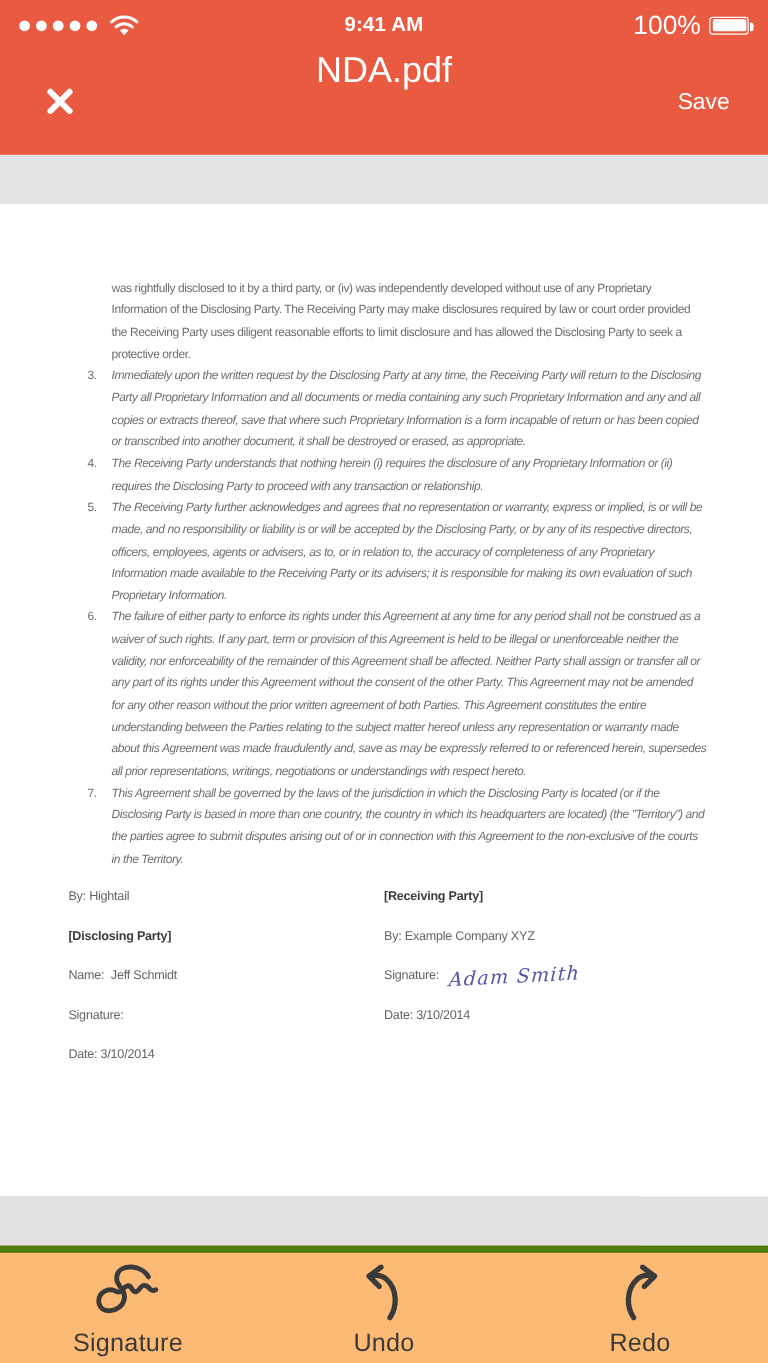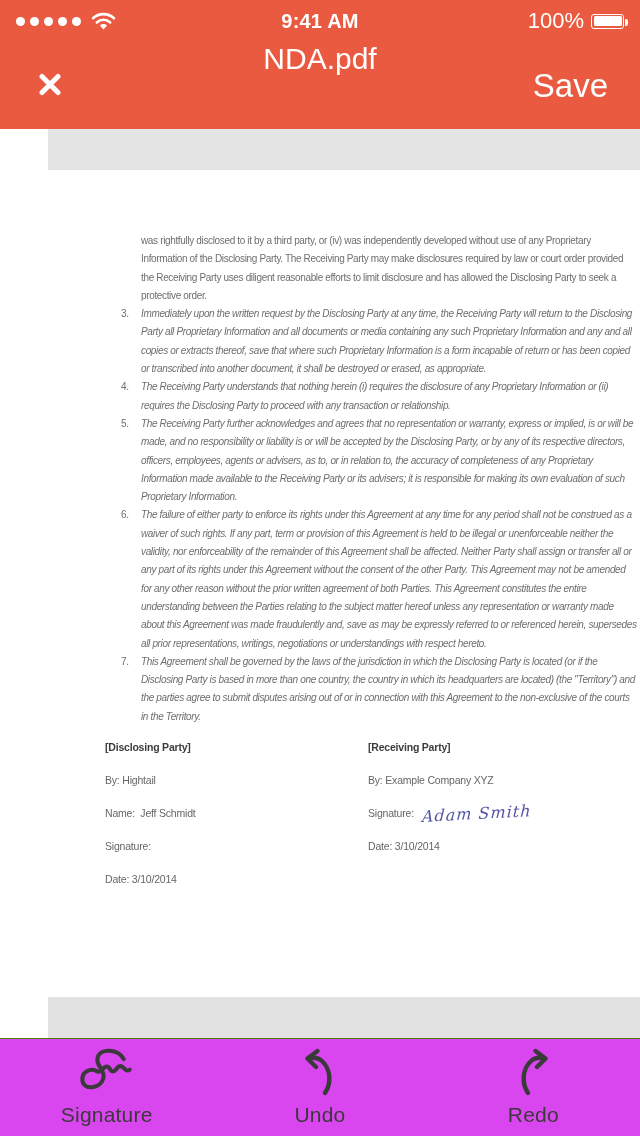--- a/index.html
+++ b/index.html
@@ -8,40 +8,40 @@
   .screen { position:relative; width:640px; height:1136px; background:#fff; overflow:hidden; }
 
   
   .header { position:absolute; top:0; left:0; width:640px; height:129px;
             background:#EA5A40; color:#fff; z-index:5; }
   .status-bar { height:42px; display:flex; align-items:center; padding:0 16px; position:relative; }
   .signal-dots { display:flex; gap:5px; align-items:center; }
   .signal-dots i { width:9px; height:9px; border-radius:50%; background:#fff; display:block; }
   .wifi { margin-left:10px; display:flex; align-items:center; }
   .status-time { position:absolute; left:0; right:0; text-align:center;
-                 font-size:20px; font-weight:700; letter-spacing:0.2px; }
+                 font-size:17px; font-weight:700; letter-spacing:0.2px; }
   .battery-wrap { margin-left:auto; display:flex; align-items:center; gap:7px; z-index:2; }
   .battery-pct { font-size:22px; }
   .battery { position:relative; width:33px; height:15px; border:1.5px solid #fff;
              border-radius:3px; }
   .battery .level { position:absolute; top:1.5px; left:1.5px; bottom:1.5px; right:1.5px;
                     background:#fff; border-radius:1.5px; }
   .battery .nub { position:absolute; right:-4.5px; top:4px; width:3px; height:7px;
                   background:#fff; border-radius:0 2px 2px 0; }
 
   .nav-bar { height:87px; display:flex; padding:0 32px; position:relative; }
   .close-btn { background:none; border:none; cursor:pointer; display:flex; align-items:center;
                padding:6px; z-index:2; }
   .nav-title { position:absolute; left:0; right:0; text-align:center; font-size:30px;
                font-weight:400; color:#fff; }
-  .save-btn { margin-left:auto; background:none; border:none; color:#fff; font-size:33px;
+  .save-btn { margin-left:auto; background:none; border:none; color:#fff; font-size:19px;
               font-family:"Liberation Sans", sans-serif; cursor:pointer; z-index:2; }
 
   
-  .viewer { position:absolute; top:129px; bottom:98px; left:0; width:532px; background:#f0abfc;margin-left:48px; }
+  .viewer { position:absolute; top:129px; bottom:98px; left:0; width:532px; background:#f0abfc; }
   .strip { position:absolute; left:0; width:640px; height:41px; }
   .strip.top { top:0; background:#E4E4E4; }
   .strip.bottom { bottom:0; background:#E2E2E3; }
 
   .pdf-page { position:absolute; top:41px; bottom:41px; left:0; width:640px;
               background:#fff; overflow:hidden; }
 
   .doc { padding:62px 50px 0 73px; font-size:10px; line-height:18.3px; color:#6E6E6E;
          letter-spacing:-0.35px; }
   .doc p.intro { margin-left:20px; }
@@ -55,21 +55,21 @@
   .sig-col { width:263px; flex:0 0 263px; }
   .sig-col.right { flex:1; width:auto; }
   .sig-row { height:33px; white-space:pre-wrap; display:flex; align-items:flex-start; }
   .sig-row.party { font-weight:700; color:#3C3C3C; }
   .handwriting { display:inline-block; font-family:"DejaVu Serif", serif; font-style:italic;
                  color:#5456A5; font-size:16px; line-height:14px; margin-left:8px;
                  transform:rotate(-3deg) skewX(-6deg); letter-spacing:1px; }
 
   
   .toolbar { position:absolute; bottom:0; left:0; width:640px; height:98px;
-             background:#d946ef; border-top:1px solid #4d7c0f; display:flex; }
+             background:#fdba74; border-top:6px solid #4d7c0f; display:flex; }
   .tool-btn { flex:1; background:none; border:none; cursor:pointer; display:flex;
               flex-direction:column; align-items:center; justify-content:flex-start;
               padding-top:8px; gap:4px; }
   .tool-icon { height:52px; display:flex; align-items:center; justify-content:center; }
   .tool-label { font-size:21px; color:#3A3A3A; font-family:"Liberation Sans", sans-serif;
                 letter-spacing:0.2px; }
   svg .stroke { fill:none; stroke:#3A3A3A; stroke-width:4.4; stroke-linecap:round;
                 stroke-linejoin:round; }
   svg .wstroke { fill:none; stroke:#fff; stroke-linecap:round; }
 </style>
@@ -141,22 +141,22 @@
           <span class="txt">The failure of either party to enforce its rights under this Agreement at any time for any period shall not be construed as a waiver of such rights. If any part, term or provision of this Agreement is held to be illegal or unenforceable neither the validity, nor enforceability of the remainder of this Agreement shall be affected. Neither Party shall assign or transfer all or any part of its rights under this Agreement without the consent of the other Party. This Agreement may not be amended for any other reason without the prior written agreement of both Parties. This Agreement constitutes the entire understanding between the Parties relating to the subject matter hereof unless any representation or warranty made about this Agreement was made fraudulently and, save as may be expressly referred to or referenced herein, supersedes all prior representations, writings, negotiations or understandings with respect hereto.</span>
         </div>
         <div class="doc-item">
           <span class="num">7.</span>
           <span class="txt">This Agreement shall be governed by the laws of the jurisdiction in which the Disclosing Party is located (or if the Disclosing Party is based in more than one country, the country in which its headquarters are located) (the "Territory") and the parties agree to submit disputes arising out of or in connection with this Agreement to the non-exclusive of the courts in the Territory.</span>
         </div>
       </div>
 
       <div class="sig-block">
         <div class="sig-col">
+          <div class="sig-row">By: Hightail</div>
           <div class="sig-row party">[Disclosing Party]</div>
-          <div class="sig-row">By: Hightail</div>
           <div class="sig-row">Name:  Jeff Schmidt</div>
           <div class="sig-row">Signature:</div>
           <div class="sig-row">Date: 3/10/2014</div>
         </div>
         <div class="sig-col right">
           <div class="sig-row party">[Receiving Party]</div>
           <div class="sig-row">By: Example Company XYZ</div>
           <div class="sig-row">
             <span>Signature:</span>
             <span class="handwriting">Adam Smith</span>

